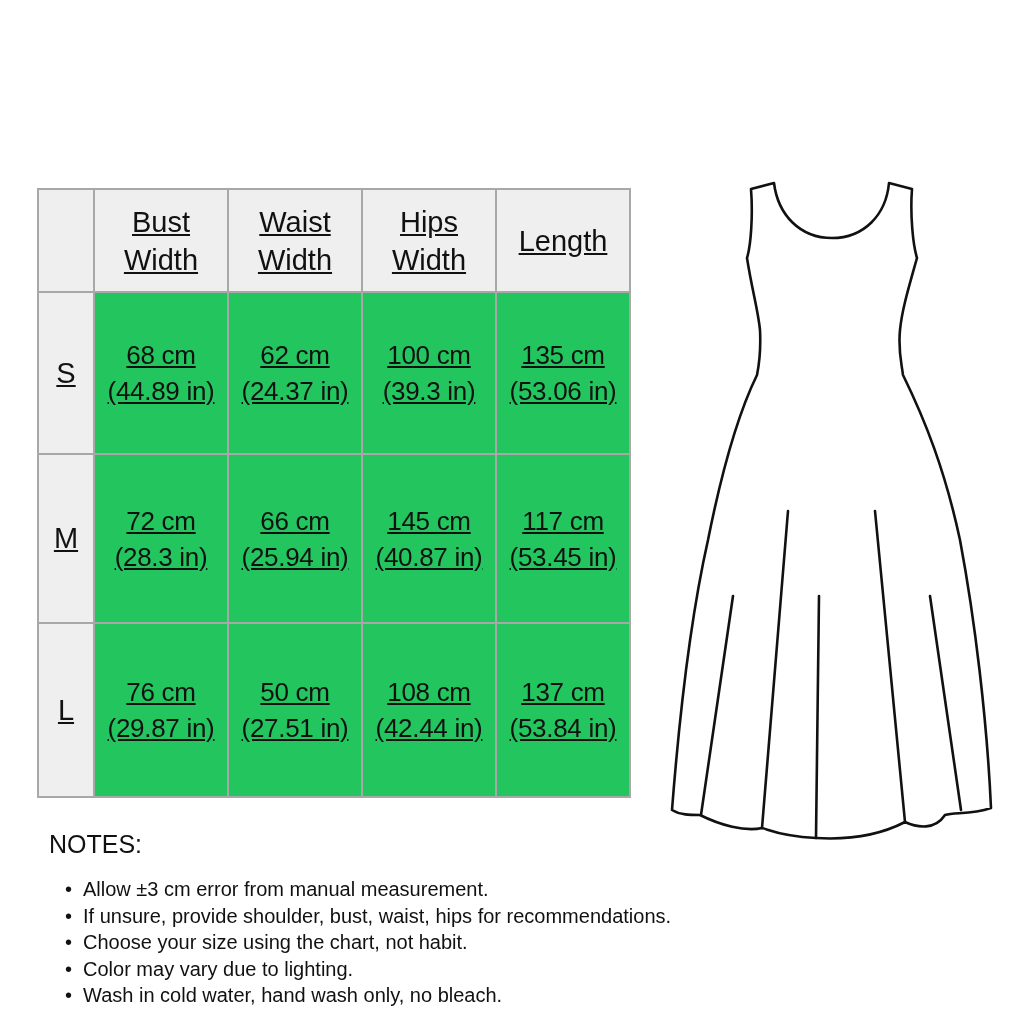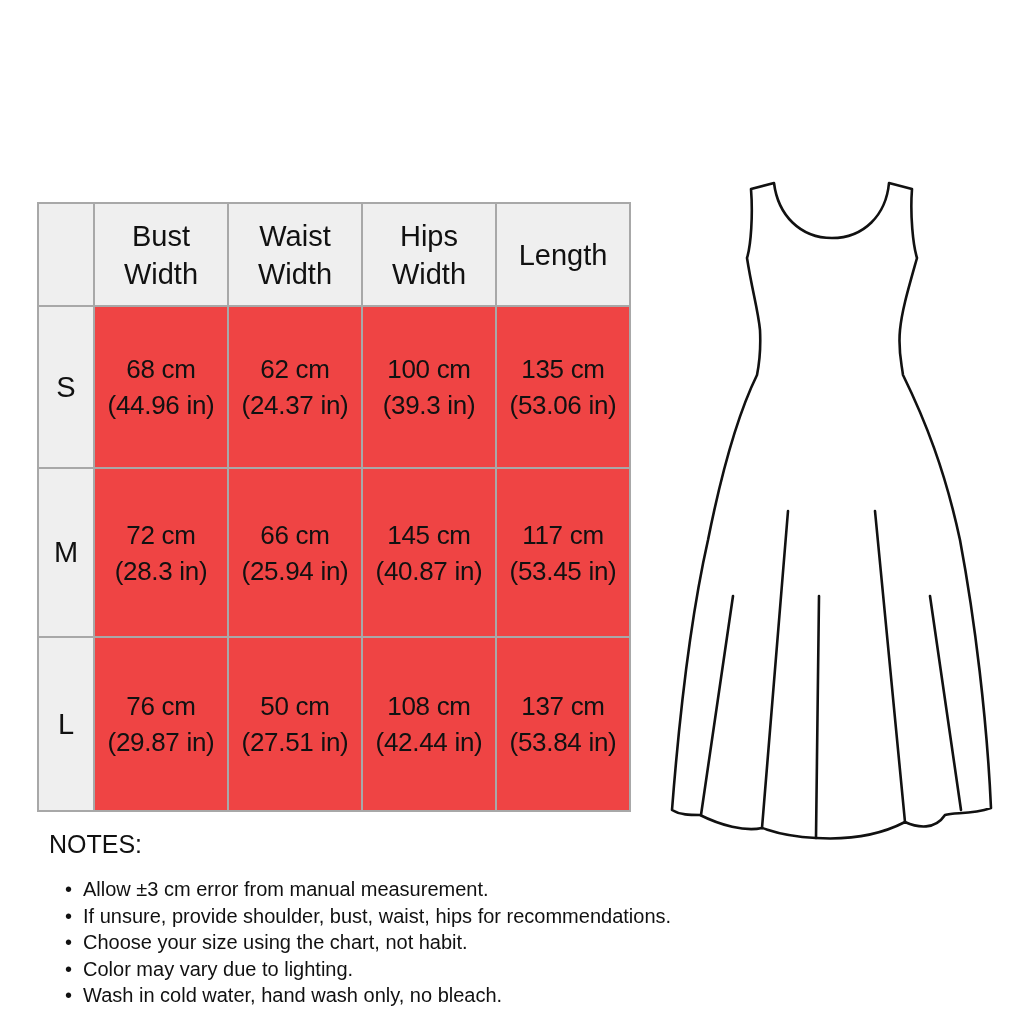--- a/index.html
+++ b/index.html
@@ -1,37 +1,37 @@
 <!DOCTYPE html>
 <html><head>
   <meta charset="utf-8">
   <style>
     html, body { margin: 0; padding: 0; }
     body {
       width: 1024px; height: 1024px; background: #ffffff; position: relative;
       font-family: "Liberation Sans", "DejaVu Sans", sans-serif; color: #111111; overflow: hidden;
     }
     .size-table {
-      position: absolute; left: 37px; top: 202px;
-      border-collapse: collapse; table-layout: fixed;
+      position: absolute; left: 37px; top: 188px;
+      border-collapse: collapse; table-layout: fixed; text-decoration: underline;
     }
     .size-table td, .size-table th {
       border: 2px solid #a8a8a8; text-align: center; vertical-align: middle;
       font-weight: normal; padding: 0;
     }
     .size-table col.c0 { width: 56px; }
     .size-table col.cn { width: 134px; }
     .size-table tr.head { height: 103px; }
     .size-table tr.head th { background: #efefef; font-size: 29px; line-height: 38px; }
     .size-table tr.r1 { height: 162px; }
     .size-table tr.r2 { height: 169px; }
     .size-table tr.r3 { height: 174px; }
     .size-table th.corner { background: #efefef; }
     .size-table th.rowlabel { background: #efefef; font-size: 29px; }
-    .size-table td { background: #ef4444; font-size: 26px; line-height: 36px; }
+    .size-table td { background: #22c55e; font-size: 26px; line-height: 36px; }
     .size-table td span { display: block; white-space: nowrap; letter-spacing: -0.3px; }
     .hdr-line { display: block; }
     .notes { position: absolute; left: 49px; top: 828px; }
     .notes-title { font-size: 25px; line-height: 32px; margin-bottom: 8px; }
     .notes ul { list-style: none; margin: 16px; padding: 0; }
     .notes li { font-size: 20px; line-height: 26.5px; white-space: nowrap; }
     .notes li .bullet { display: inline-block; width: 18px; }
     .dress { position: absolute; left: 660px; top: 175px; width: 340px; height: 670px; }
   </style>
 </head>
@@ -62,21 +62,21 @@
     </th>
     <th>
       <span class="hdr-line">Length</span>
     </th>
   </tr>
 
   <tr class="r1">
     <th class="rowlabel">S</th>
     <td>
           <span>68 cm</span>
-          <span>(44.96 in)</span>
+          <span>(44.89 in)</span>
         </td>
     <td>
           <span>62 cm</span>
           <span>(24.37 in)</span>
         </td>
     <td>
           <span>100 cm</span>
           <span>(39.3 in)</span>
         </td>
     <td>

